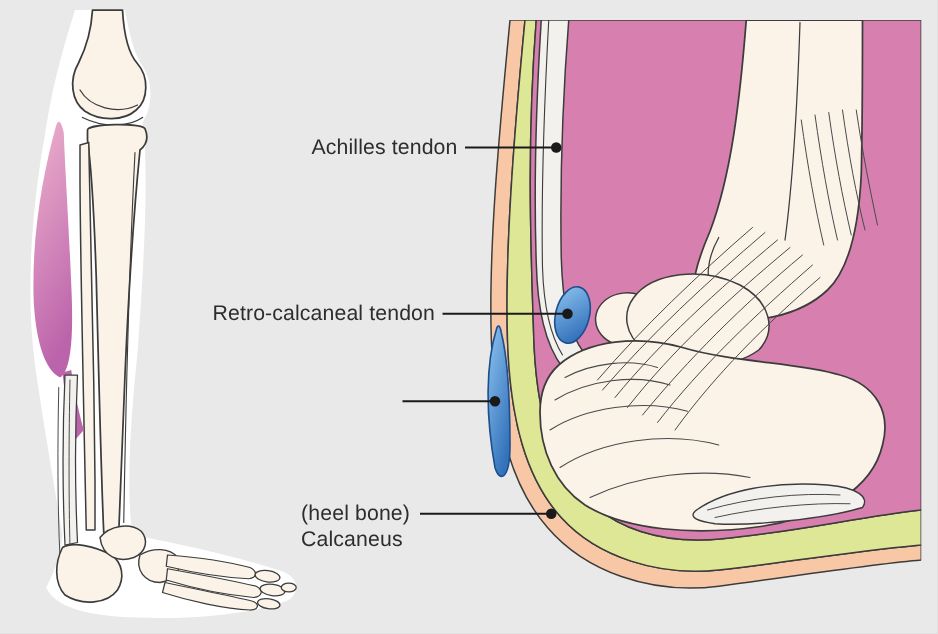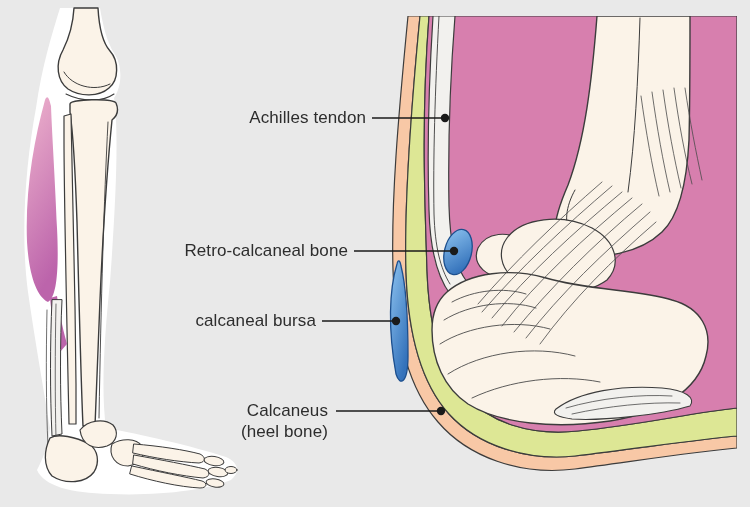--- a/index.html
+++ b/index.html
@@ -6,21 +6,20 @@
   .canvas{
     position:relative;
     width:750px;height:507px;
     margin:0 auto;
     overflow:hidden;
     font-family:"Liberation Sans", sans-serif;
   }
   .artwork{position:absolute;left:0;top:0;}
   .label{
     position:absolute;
-    text-align:right;
     font-size:17px;
     line-height:21px;
     color:#2d2d2d;
     white-space:nowrap;
     letter-spacing:.1px;
   }
 </style>
 </head>
 <body>
 
@@ -172,24 +171,23 @@
     <g fill="#1a1a1a">
       <circle cx="445" cy="118" r="4.2"></circle>
       <circle cx="454" cy="251" r="4.2"></circle>
       <circle cx="396" cy="321" r="4.2"></circle>
       <circle cx="441" cy="411" r="4.2"></circle>
     </g>
   </svg>
 
   <div class="label" style="right:384px;top:107px">Achilles tendon</div>
 
-  <div class="label" style="right:402px;top:240px">Retro-calcaneal bone</div>
+  <div class="label" style="right:402px;top:240px">Retro-calcaneal tendon</div>
 
   <div class="label" style="right:434px;top:310px">
-    <div>calcaneal bursa</div>
   </div>
 
   <div class="label" style="right:422px;top:400px">
+    <div>(heel bone)</div>
     <div>Calcaneus</div>
-    <div>(heel bone)</div>
   </div>
 
 </div>
 
 </body></html>

